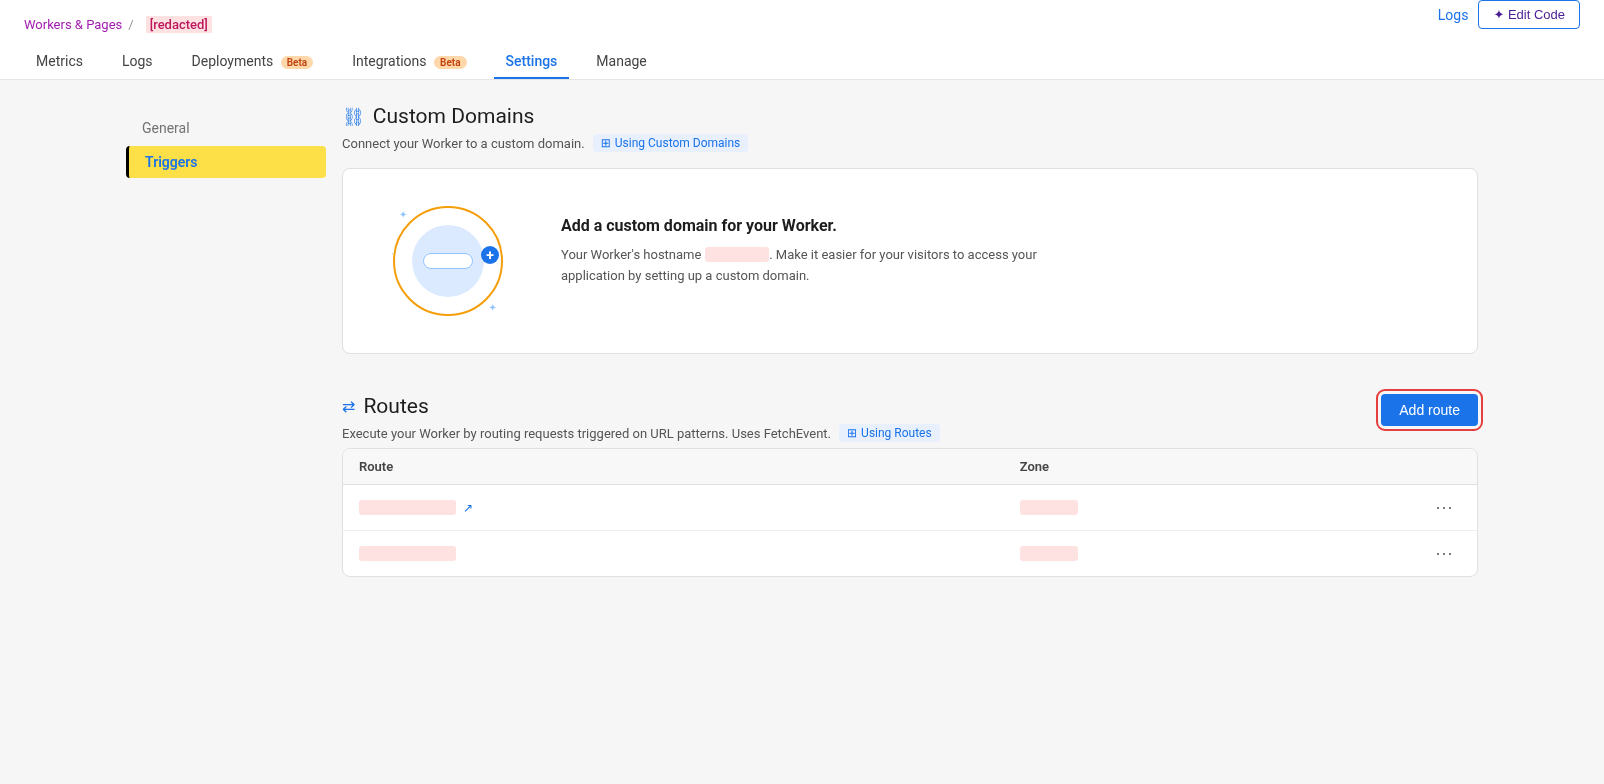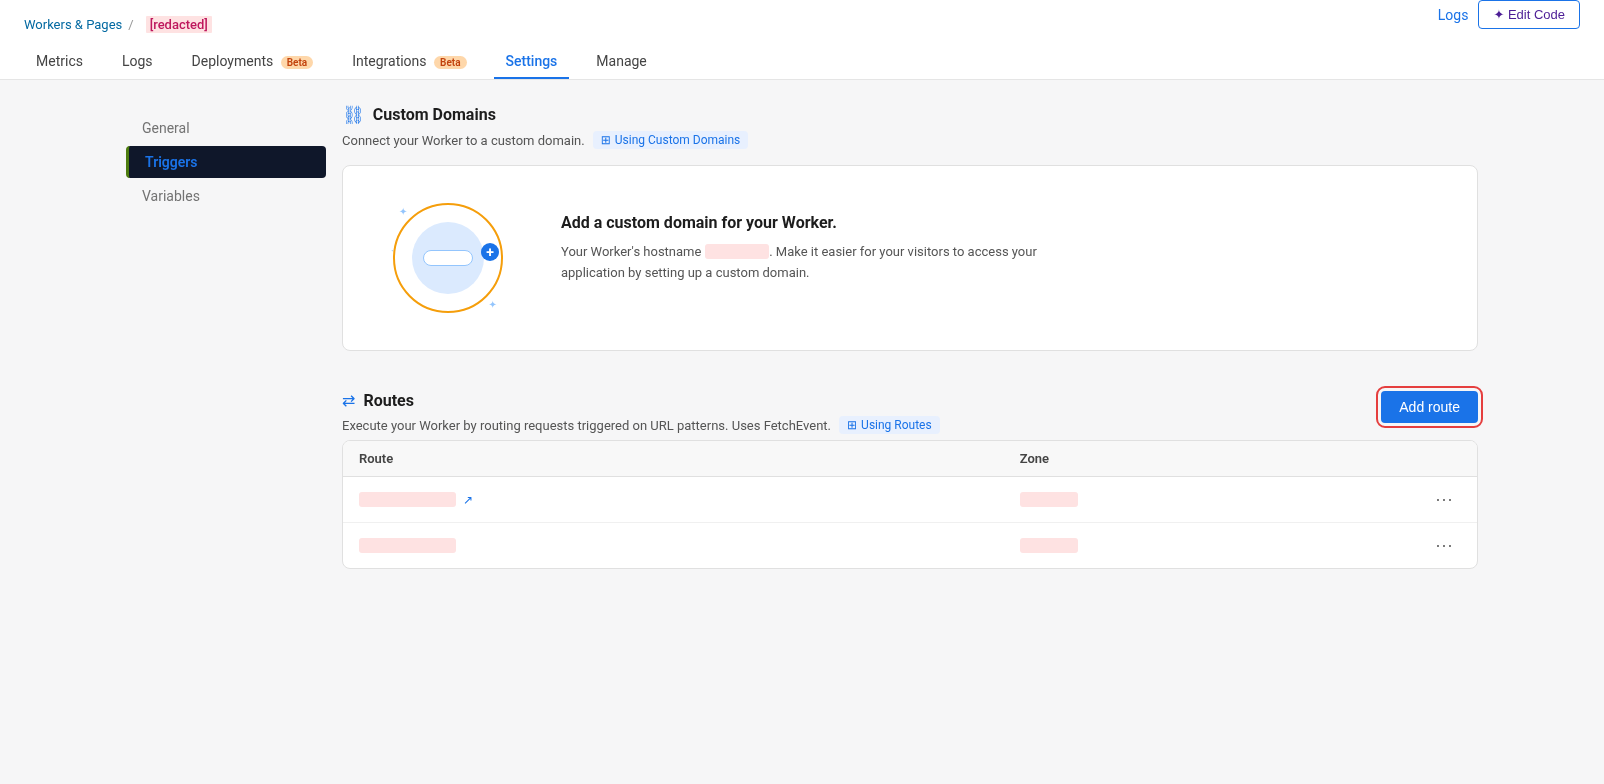--- a/index.html
+++ b/index.html
@@ -11,21 +11,21 @@
       border-bottom: 1px solid #e5e5e5;
       padding: 0 24px;
     }
     .breadcrumb {
       display: flex;
       align-items: center;
       padding: 12px 0 0 0;
       font-size: 13px;
       color: #666;
     }
-    .breadcrumb a { color: #0369a1; text-decoration: none; text-align: right; }
+    .breadcrumb a { color: #a21caf; text-decoration: none; text-align: right; }
     .breadcrumb span { margin: 0 6px; color: #999; }
     .breadcrumb .current { color: #be185d; font-weight: 500; background: #fee2e2; padding: 1px 4px; border-radius: 1px; }
 
     .nav-tabs {
       display: flex;
       align-items: center;
       gap: 15px;
       padding: 8px 0 0 0;
       position: relative;
     }
@@ -97,24 +97,24 @@
     }
     .sidebar-item {
       padding: 8px 16px;
       cursor: pointer;
       border-radius: 4px;
       color: #737373;
       font-size: 14px;
       margin-bottom: 2px;
     }
     .sidebar-item.active {
-      background: #0f172a;
+      background: #fde047;
       color: #1a73e8;
       font-weight: 600;
-      border-left: 3px solid #4d7c0f;
+      border-left: 3px solid #000000;
     }
 
     
     .content {
       flex: 1;
       padding: 0 0 0 16px;
       min-width: 0;
     }
 
     
@@ -125,22 +125,22 @@
       align-items: center;
       justify-content: space-between;
       margin-bottom: 6px;
     }
     .section-title-row {
       display: flex;
       align-items: center;
       gap: 8px;
     }
     .section-title {
-      font-size: 16px;
-      font-weight: 700;
+      font-size: 21px;
+      font-weight: 400;
       color: #1d1d1d;
     }
     .section-icon {
       color: #1a73e8;
       font-size: 18px;
     }
     .section-desc {
       font-size: 13px;
       color: #555;
       margin-bottom: 16px;
@@ -364,23 +364,20 @@
   </nav>
 </div>
 
 <div class="main-layout">
   <aside class="sidebar">
     <div class="sidebar-item">
       <span>General</span>
     </div>
     <div class="sidebar-item active">
       <span>Triggers</span>
-    </div>
-    <div class="sidebar-item">
-      <span>Variables</span>
     </div>
   </aside>
 
   <main class="content">
 
     <section class="section">
       <div class="section-header">
         <div class="section-title-row">
           <span class="section-icon">⛓</span>
           <span class="section-title">Custom Domains</span>

